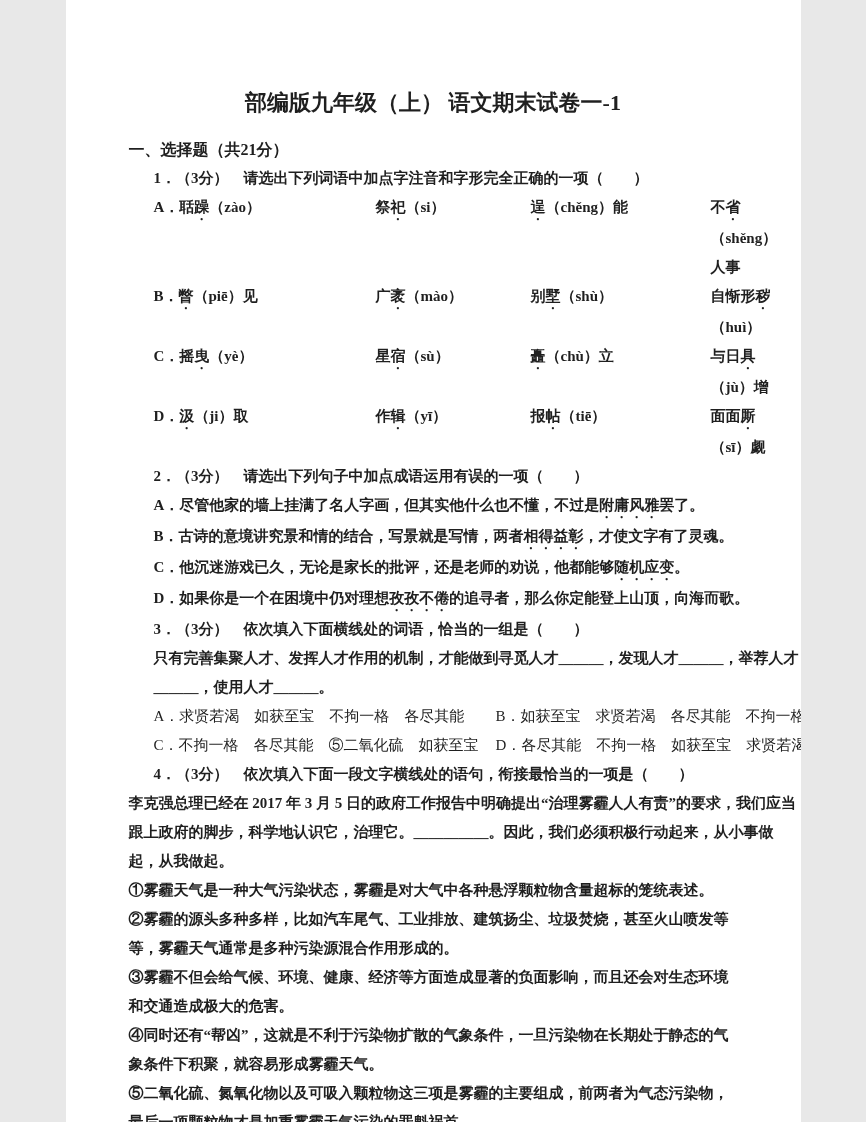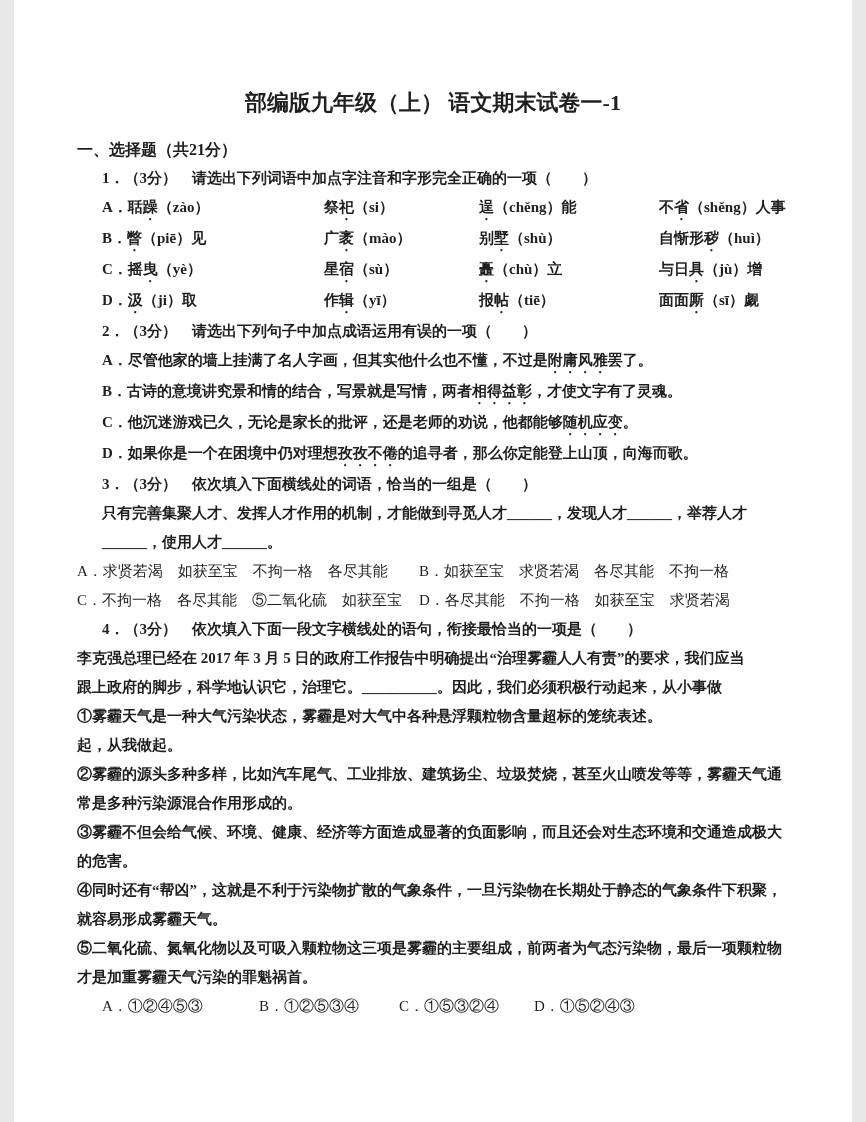--- a/index.html
+++ b/index.html
@@ -1,18 +1,18 @@
 <!DOCTYPE html>
 <html><head>
 <meta charset="utf-8">
 <style>
   html,body { margin:0; padding:0; background:#e8e8e8; }
   .page {
     position:relative;
-    width:838px;
+    width:735px;
     height:1122px;
     margin:0 auto;
     background:#ffffff;
     box-sizing:border-box;
     padding:88px 63px 0 63px;
     font-family:"Liberation Serif","DejaVu Serif",serif;
     color:#1f1f1f;
     font-size:15px;
     overflow:hidden;
   }
@@ -33,20 +33,21 @@
   .indent { padding-left:25px; }
   .grid4 {
     display:grid;
     grid-template-columns:222px 155px 180px 1fr;
     margin-left:25px;
   }
   .grid4 > div { line-height:29px;font-weight:bold; }
   .grid2 {
     display:grid;
     grid-template-columns:342px 1fr;
+    margin-left:25px;
   }
   .grid2 > div { line-height:29px; white-space:nowrap; }
   .gridOpts {
     display:grid;
     grid-template-columns:157px 140px 135px 1fr;
     margin-left:25px;
   }
   .gridOpts > div { line-height:29px; white-space:nowrap; }
   .emdot {
     -webkit-text-emphasis:filled dot #1f1f1f;
@@ -96,22 +97,22 @@
   <div class="grid2">
     <div>A．求贤若渴　如获至宝　不拘一格　各尽其能</div>
     <div>B．如获至宝　求贤若渴　各尽其能　不拘一格</div>
     <div>C．不拘一格　各尽其能　⑤二氧化硫　如获至宝</div>
     <div>D．各尽其能　不拘一格　如获至宝　求贤若渴</div>
   </div>
 
   <div class="line indent nowrap">4．（3分）　依次填入下面一段文字横线处的语句，衔接最恰当的一项是（　　）</div>
   <div class="line nowrap">李克强总理已经在 2017 年 3 月 5 日的政府工作报告中明确提出“治理雾霾人人有责”的要求，我们应当</div>
   <div class="line nowrap">跟上政府的脚步，科学地认识它，治理它。__________。因此，我们必须积极行动起来，从小事做</div>
+  <div class="line nowrap">起，从我做起。</div>
   <div class="line">①雾霾天气是一种大气污染状态，雾霾是对大气中各种悬浮颗粒物含量超标的笼统表述。</div>
-  <div class="line nowrap">起，从我做起。</div>
   <div class="line">②雾霾的源头多种多样，比如汽车尾气、工业排放、建筑扬尘、垃圾焚烧，甚至火山喷发等等，雾霾天气通常是多种污染源混合作用形成的。</div>
   <div class="line">③雾霾不但会给气候、环境、健康、经济等方面造成显著的负面影响，而且还会对生态环境和交通造成极大的危害。</div>
   <div class="line">④同时还有“帮凶”，这就是不利于污染物扩散的气象条件，一旦污染物在长期处于静态的气象条件下积聚，就容易形成雾霾天气。</div>
   <div class="line">⑤二氧化硫、氮氧化物以及可吸入颗粒物这三项是雾霾的主要组成，前两者为气态污染物，最后一项颗粒物才是加重雾霾天气污染的罪魁祸首。</div>
   <div class="gridOpts">
     <div>A．①②④⑤③</div>
     <div>B．①②⑤③④</div>
     <div>C．①⑤③②④</div>
     <div>D．①⑤②④③</div>
   </div>

